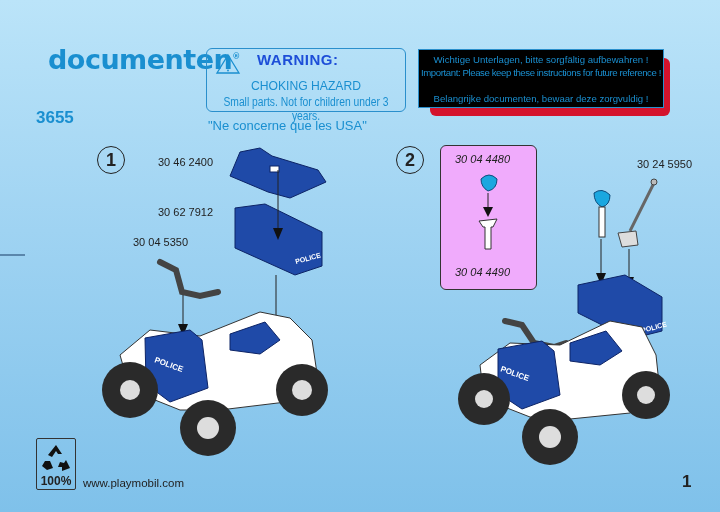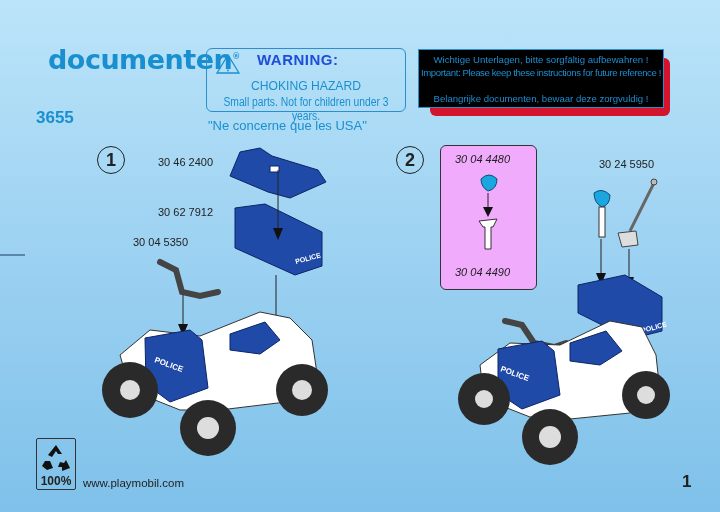--- a/index.html
+++ b/index.html
@@ -98,21 +98,21 @@
 <div class="abs yellow-box">
   <div class="abs partno" style="left:14px;top:7px">30 04 4480</div>
   <svg class="abs" style="left:30px;top:25px" width="36" height="85" viewBox="0 0 36 85">
     <path d="M10 8 Q18 0 26 8 Q26 18 17 20 Q10 16 10 8 Z" fill="#1aa7e0" stroke="#0d4c7c"></path>
     <line x1="17" y1="22" x2="17" y2="40" stroke="#222"></line>
     <path d="M12 36 L22 36 L17 46 Z" fill="#111"></path>
     <path d="M8 50 L26 48 L22 56 L20 56 L20 78 L14 78 L14 56 L12 56 Z" fill="#fff" stroke="#333"></path>
   </svg>
   <div class="abs partno" style="left:14px;top:120px">30 04 4490</div>
 </div>
-<div class="abs partno" style="left:599px;top:158px">30 24 5950</div>
+<div class="abs partno" style="left:637px;top:158px">30 24 5950</div>
 
 <svg class="abs" style="left:450px;top:175px" width="240" height="290" viewBox="0 0 240 290">
   <g>
     <path d="M144 18 Q152 12 160 20 Q160 30 152 32 Q144 28 144 18 Z" fill="#1aa7e0" stroke="#0d4c7c"></path>
     <rect x="149" y="32" width="6" height="30" fill="#fff" stroke="#333"></rect>
   </g>
   <line x1="151" y1="64" x2="151" y2="104" stroke="#222"></line>
   <path d="M146 98 L156 98 L151 110 Z" fill="#111"></path>
   <g>
     <line x1="180" y1="56" x2="204" y2="8" stroke="#666" stroke-width="3"></line>

